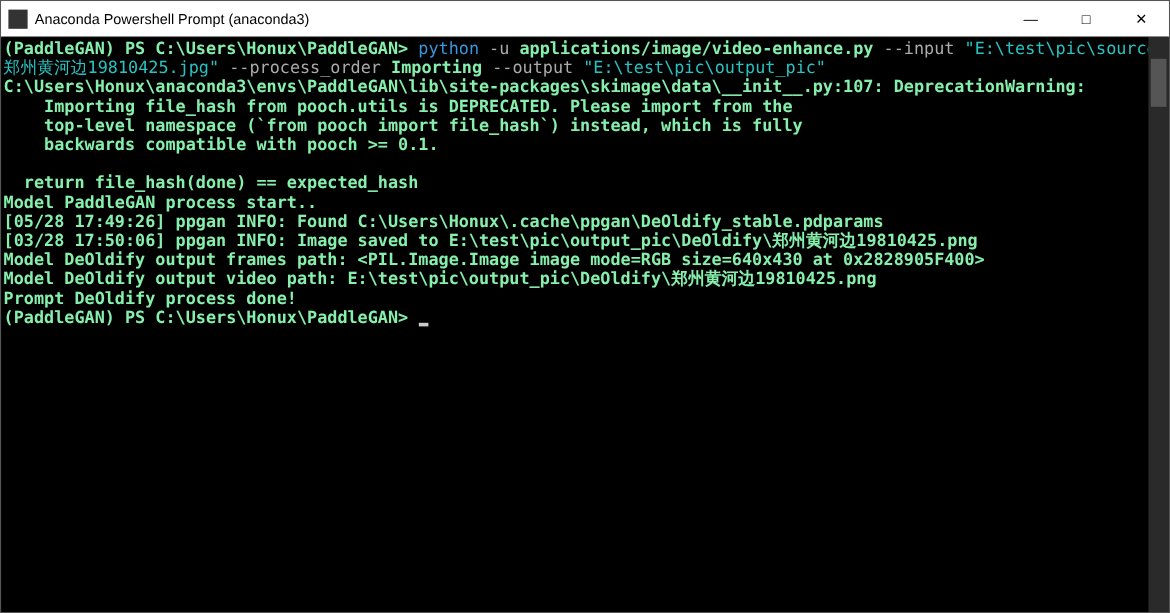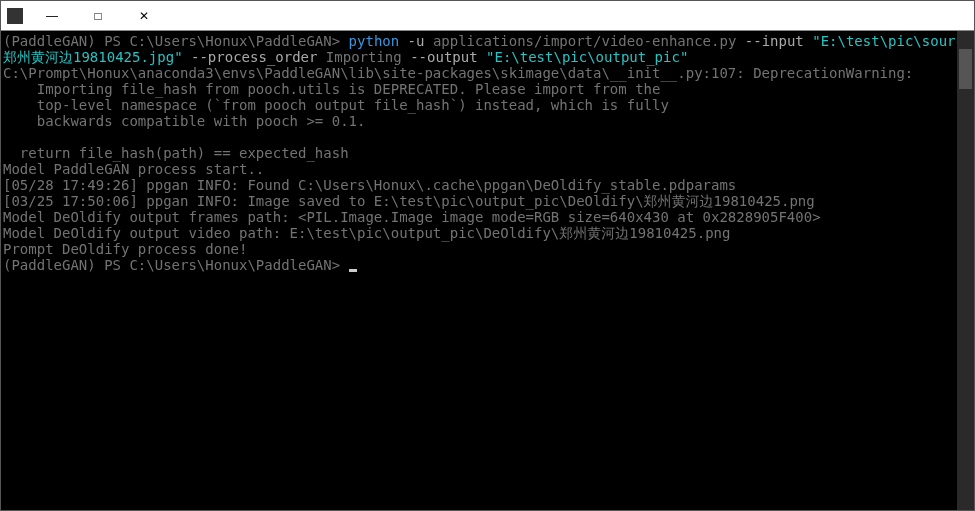--- a/index.html
+++ b/index.html
@@ -69,57 +69,58 @@
       position: relative;
     }
     .scroll-thumb {
       position: absolute;
       top: 18px;
       left: 2px;
       right: 2px;
       height: 40px;
       background: #555;
     }
-    .c-white { color: #737373; }
+    .c-white { color: #86efac; font-weight: bold; }
     .c-gray  { color: #aaa; }
     .c-cyan  { color: #3a96dd; text-align: center; }
     .c-str   { color: #29c2c2; }
     .cursor {
       display: inline-block;
       width: 8px;
       height: 3px;
       background: #ccc;
       vertical-align: bottom;
       margin-bottom: 1px;
     }
   </style>
 </head>
 <body>
 
 <div class="window">
   <div class="titlebar">
     <span class="titlebar-icon"></span>
+    <span class="titlebar-title">Anaconda Powershell Prompt (anaconda3)</span>
     <div class="titlebar-buttons">
       <div class="titlebar-btn">—</div>
       <div class="titlebar-btn">□</div>
       <div class="titlebar-btn close">✕</div>
     </div>
   </div>
   <div class="terminal-wrap">
-    <div class="terminal"><span class="c-white">(PaddleGAN) </span><span class="c-white">PS C:\Users\Honux\PaddleGAN&gt; </span><span class="c-cyan">python</span><span class="c-gray"> -u</span><span class="c-white"> applications/import/video-enhance.py</span><span class="c-gray"> --input</span><span class="c-str"> "E:\test\pic\source_pic\</span>
+    <div class="terminal"><span class="c-white">(PaddleGAN) </span><span class="c-white">PS C:\Users\Honux\PaddleGAN&gt; </span><span class="c-cyan">python</span><span class="c-gray"> -u</span><span class="c-white"> applications/image/video-enhance.py</span><span class="c-gray"> --input</span><span class="c-str"> "E:\test\pic\source_pic\</span>
 <span class="c-str">郑州黄河边19810425.jpg"</span><span class="c-gray"> --process_order</span><span class="c-white"> Importing</span><span class="c-gray"> --output</span><span class="c-str"> "E:\test\pic\output_pic"</span>
-<span class="c-white">C:\Prompt\Honux\anaconda3\envs\PaddleGAN\lib\site-packages\skimage\data\__init__.py:107: DeprecationWarning:</span>
+<span class="c-white">C:\Users\Honux\anaconda3\envs\PaddleGAN\lib\site-packages\skimage\data\__init__.py:107: DeprecationWarning:</span>
 <span class="c-white">    Importing file_hash from pooch.utils is DEPRECATED. Please import from the</span>
-<span class="c-white">    top-level namespace (`from pooch output file_hash`) instead, which is fully</span>
+<span class="c-white">    top-level namespace (`from pooch import file_hash`) instead, which is fully</span>
 <span class="c-white">    backwards compatible with pooch &gt;= 0.1.</span>
 <span class="c-white"></span>
-<span class="c-white">  return file_hash(path) == expected_hash</span>
+<span class="c-white">  return file_hash(done) == expected_hash</span>
 <span class="c-white">Model PaddleGAN process start..</span>
 <span class="c-white">[05/28 17:49:26] ppgan INFO: Found C:\Users\Honux\.cache\ppgan\DeOldify_stable.pdparams</span>
-<span class="c-white">[03/25 17:50:06] ppgan INFO: Image saved to E:\test\pic\output_pic\DeOldify\郑州黄河边19810425.png</span>
+<span class="c-white">[03/28 17:50:06] ppgan INFO: Image saved to E:\test\pic\output_pic\DeOldify\郑州黄河边19810425.png</span>
 <span class="c-white">Model DeOldify output frames path: &lt;PIL.Image.Image image mode=RGB size=640x430 at 0x2828905F400&gt;</span>
 <span class="c-white">Model DeOldify output video path: E:\test\pic\output_pic\DeOldify\郑州黄河边19810425.png</span>
 <span class="c-white">Prompt DeOldify process done!</span>
 <span class="c-white">(PaddleGAN) </span><span class="c-white">PS C:\Users\Honux\PaddleGAN&gt; </span><span class="cursor"></span></div>
     <div class="scrollbar">
       <div class="scroll-thumb"></div>
     </div>
   </div>
 </div>
 

